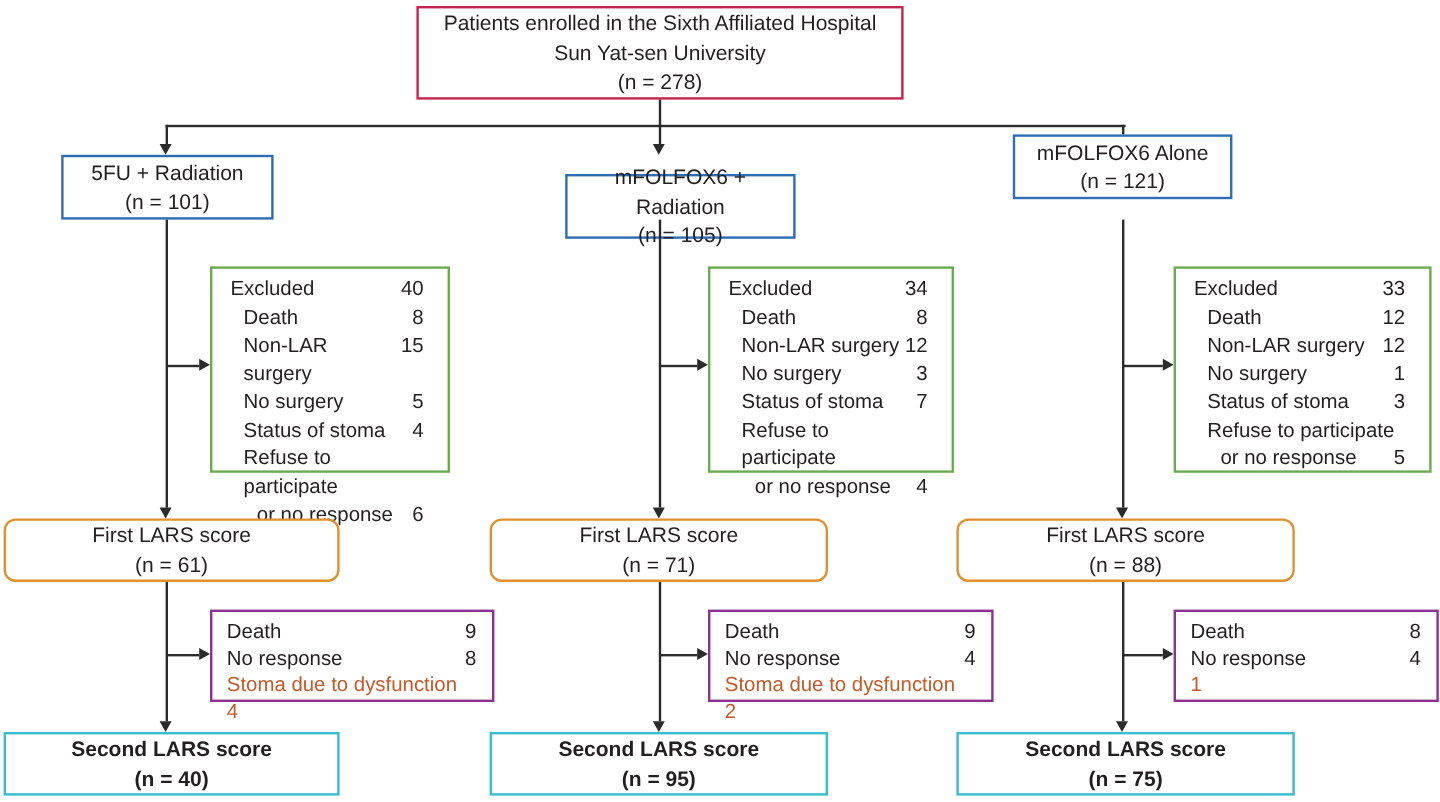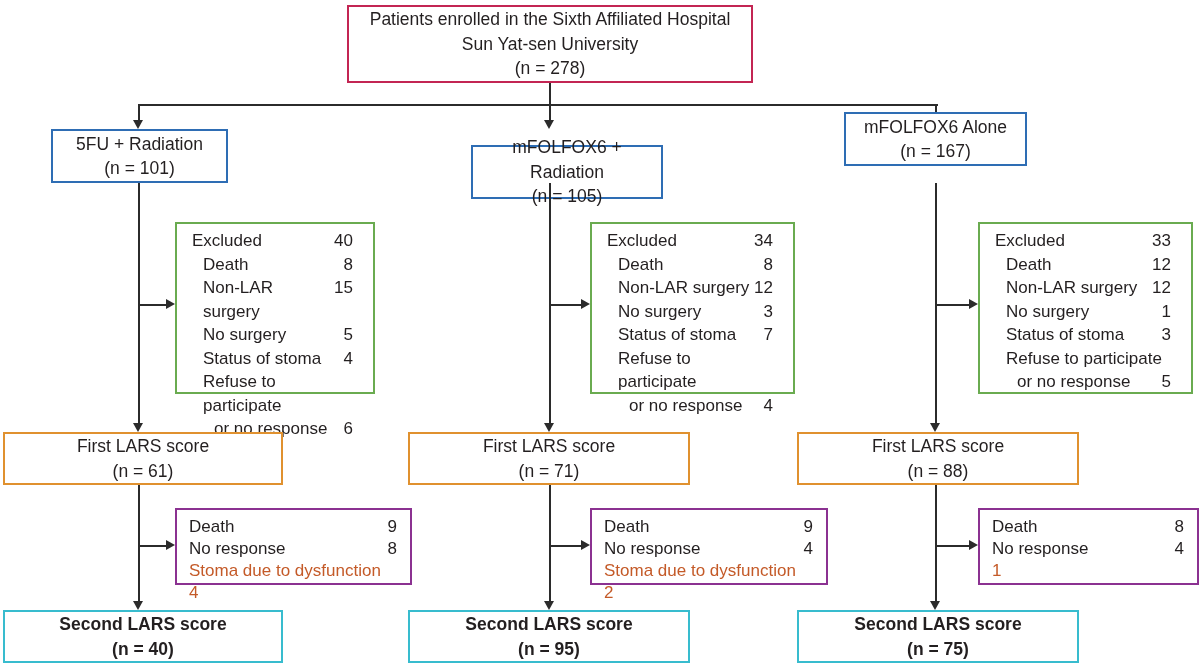--- a/index.html
+++ b/index.html
@@ -5,21 +5,21 @@
   * { margin:0; padding:0; box-sizing:border-box; }
   html,body { background:#fff; }
   body { width:1200px; height:668px; font-family:"Liberation Sans", sans-serif; color:var(--text,#231f20); }
   .canvas { position:relative; width:1200px; height:668px; background:#fff; overflow:hidden; }
 
   .box { position:absolute; background:#fff; border:2px solid #000;
          display:flex; flex-direction:column; justify-content:center; align-items:center;
          text-align:center; font-size:17.5px; line-height:1.4; color:var(--text); }
   .box.top-box   { border:2.5px solid var(--top); }
   .box.arm       { border-color:var(--arm); }
-  .box.fl        { border-color:var(--first-lars); }
+  .box.fl        { border-color:var(--first-lars);border-radius:10px; }
   .box.sl        { border-color:var(--second-lars);font-weight:bold; }
 
   .box.exc { border-color:var(--excluded); display:block; text-align:left;
              padding:5px 20px 0 15px; font-size:17px; line-height:23.5px; }
   .box.do  { border-color:var(--dropout); display:block; text-align:left;
              padding:6px 13px 0 12px; font-size:17px; line-height:22px; }
 
   .row  { display:flex; justify-content:space-between; align-items:baseline; }
   .ind1 { padding-left:11px; }
   .ind2 { padding-left:22px; }
@@ -192,21 +192,21 @@
     </div>
   </div>
 
   <div class="box sl" style="left:408px; top:610px; width:282px; height:53px;">
     <div>Second LARS score</div>
     <div>(n = 95)</div>
   </div>
 
   <div class="box arm" style="left:844px; top:112px; width:183px; height:54px;">
     <div>mFOLFOX6 Alone</div>
-    <div>(n = 167)</div>
+    <div>(n = 121)</div>
   </div>
 
   <div class="vline" style="left:935px; top:183px; height:240px;"></div>
   <div class="arr-down" style="left:930px; top:423px;"></div>
   <div class="hline" style="left:936px; top:304px; width:33px;"></div>
   <div class="arr-right" style="left:969px; top:299px;"></div>
 
   <div class="box exc" style="left:978px; top:222px; width:215px; height:172px;">
     <div class="row">
       <span>Excluded</span>

